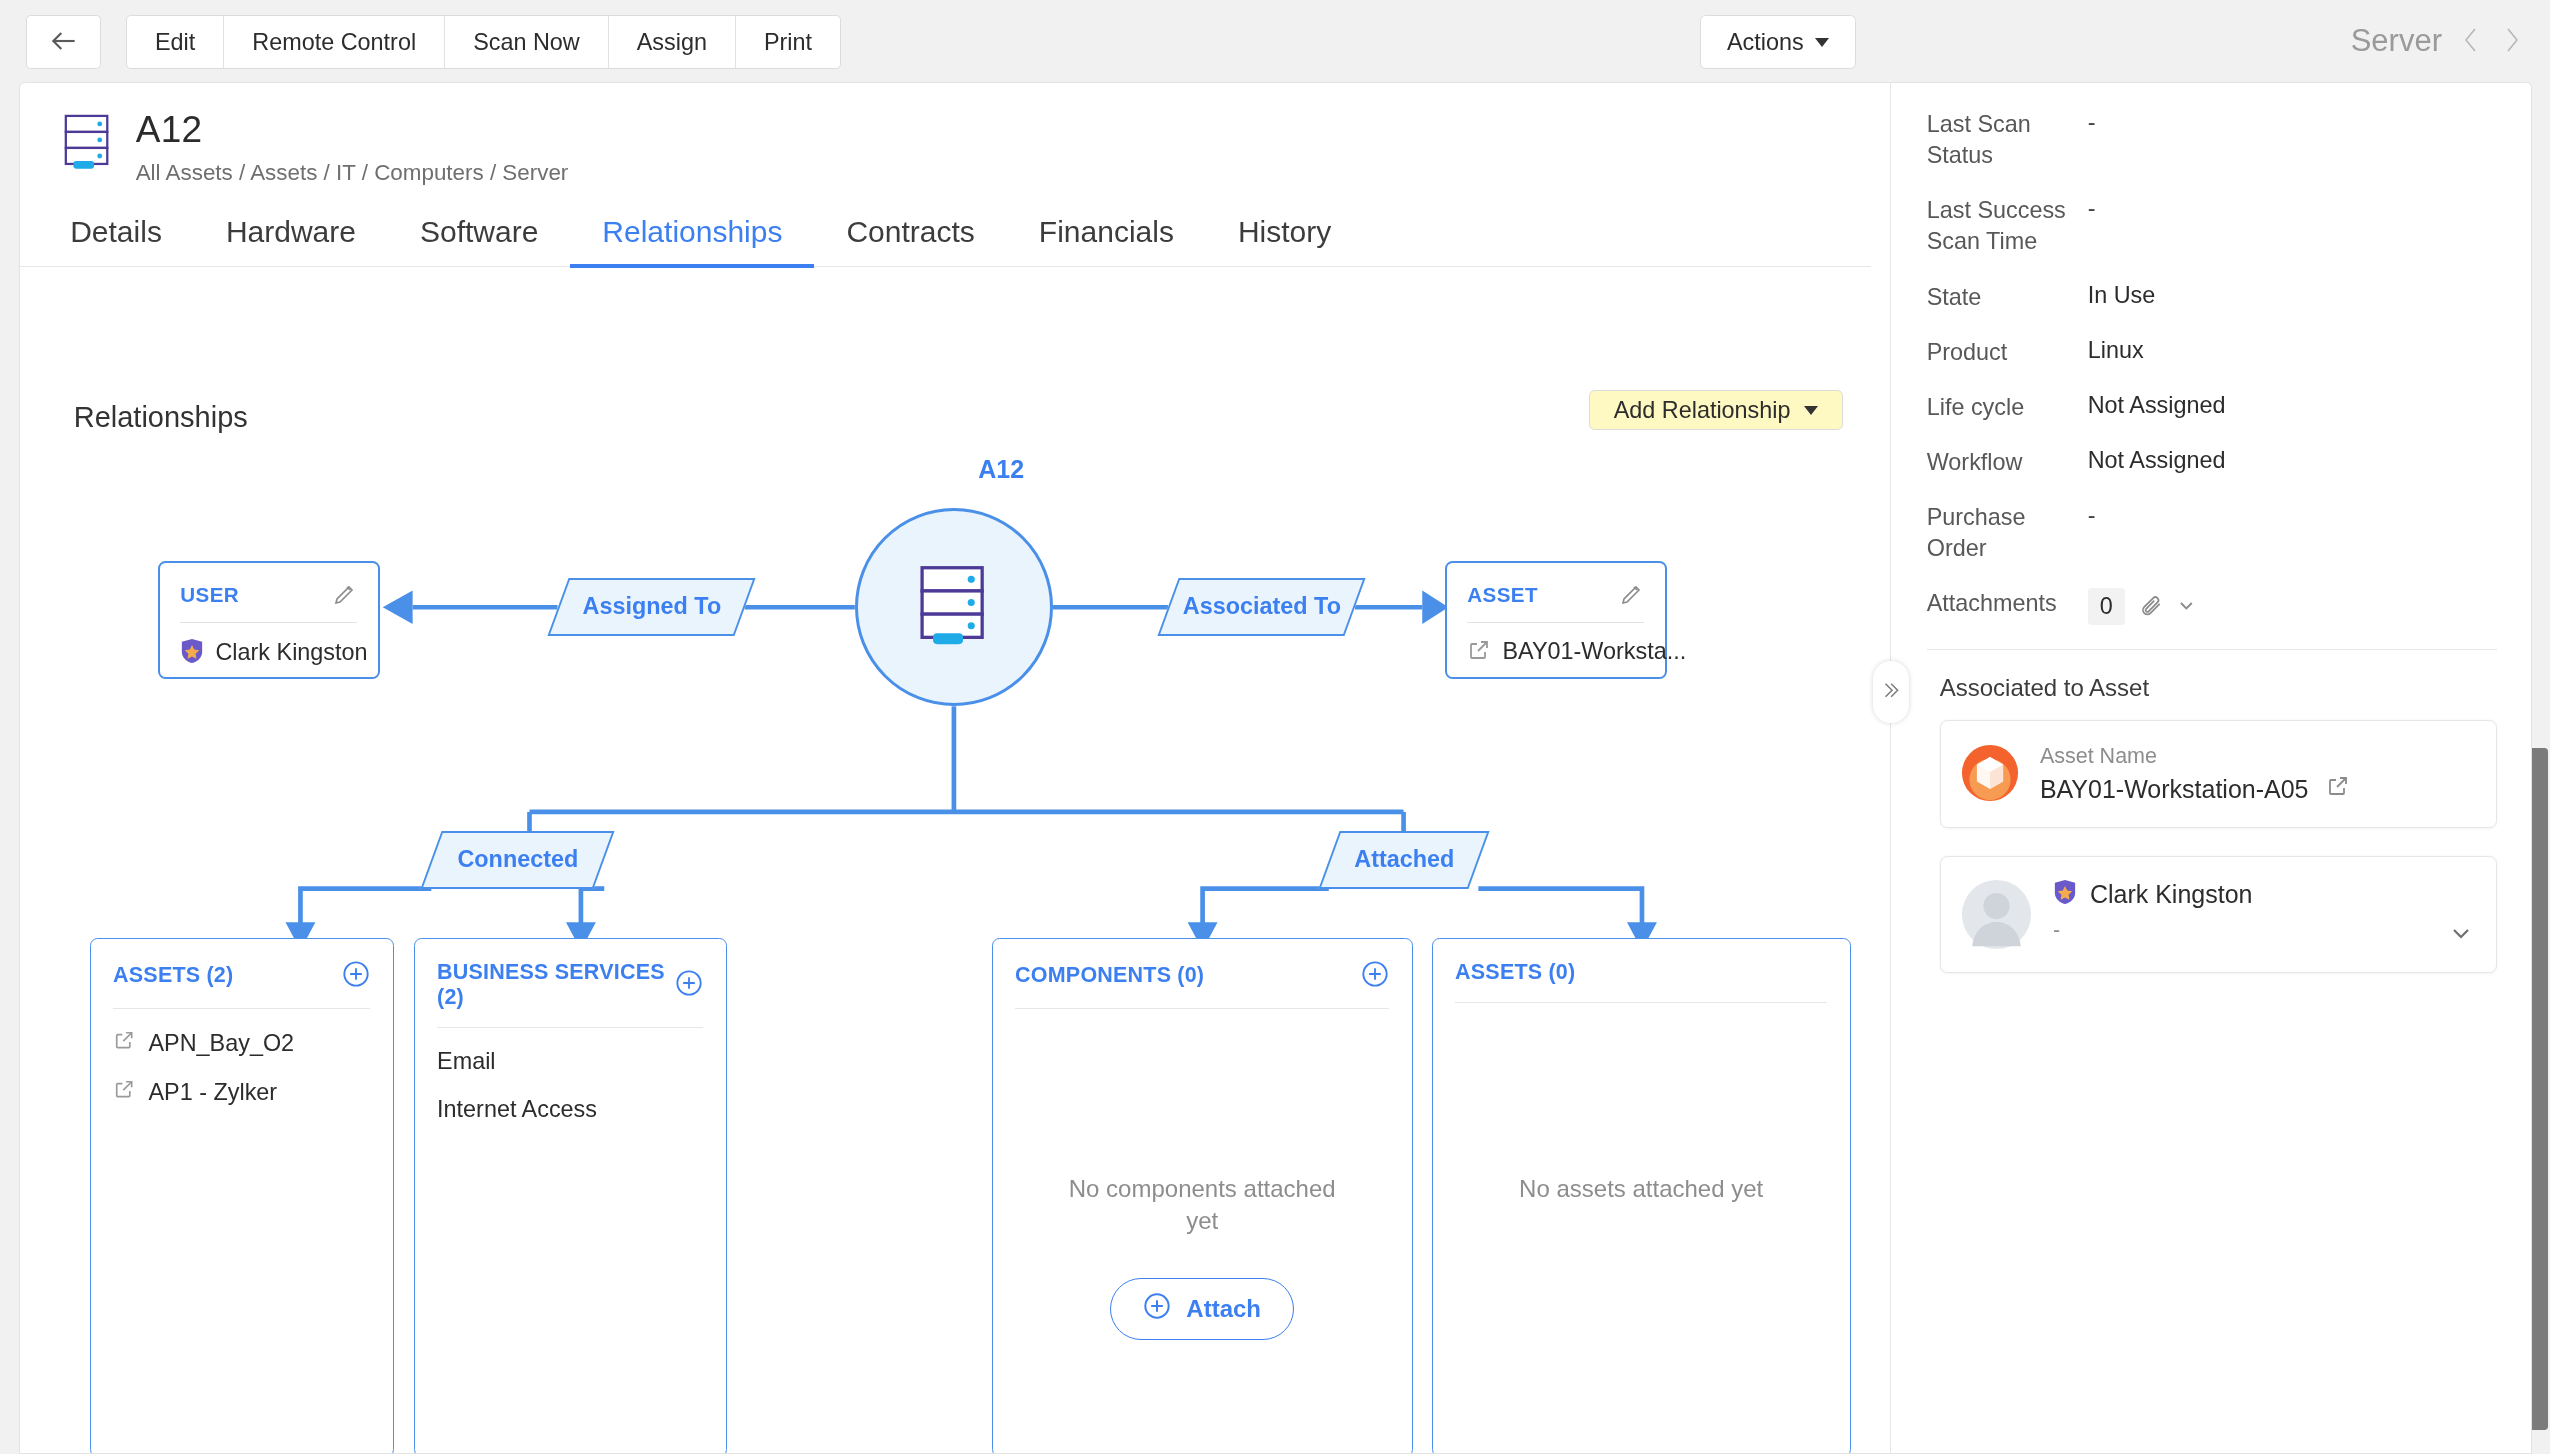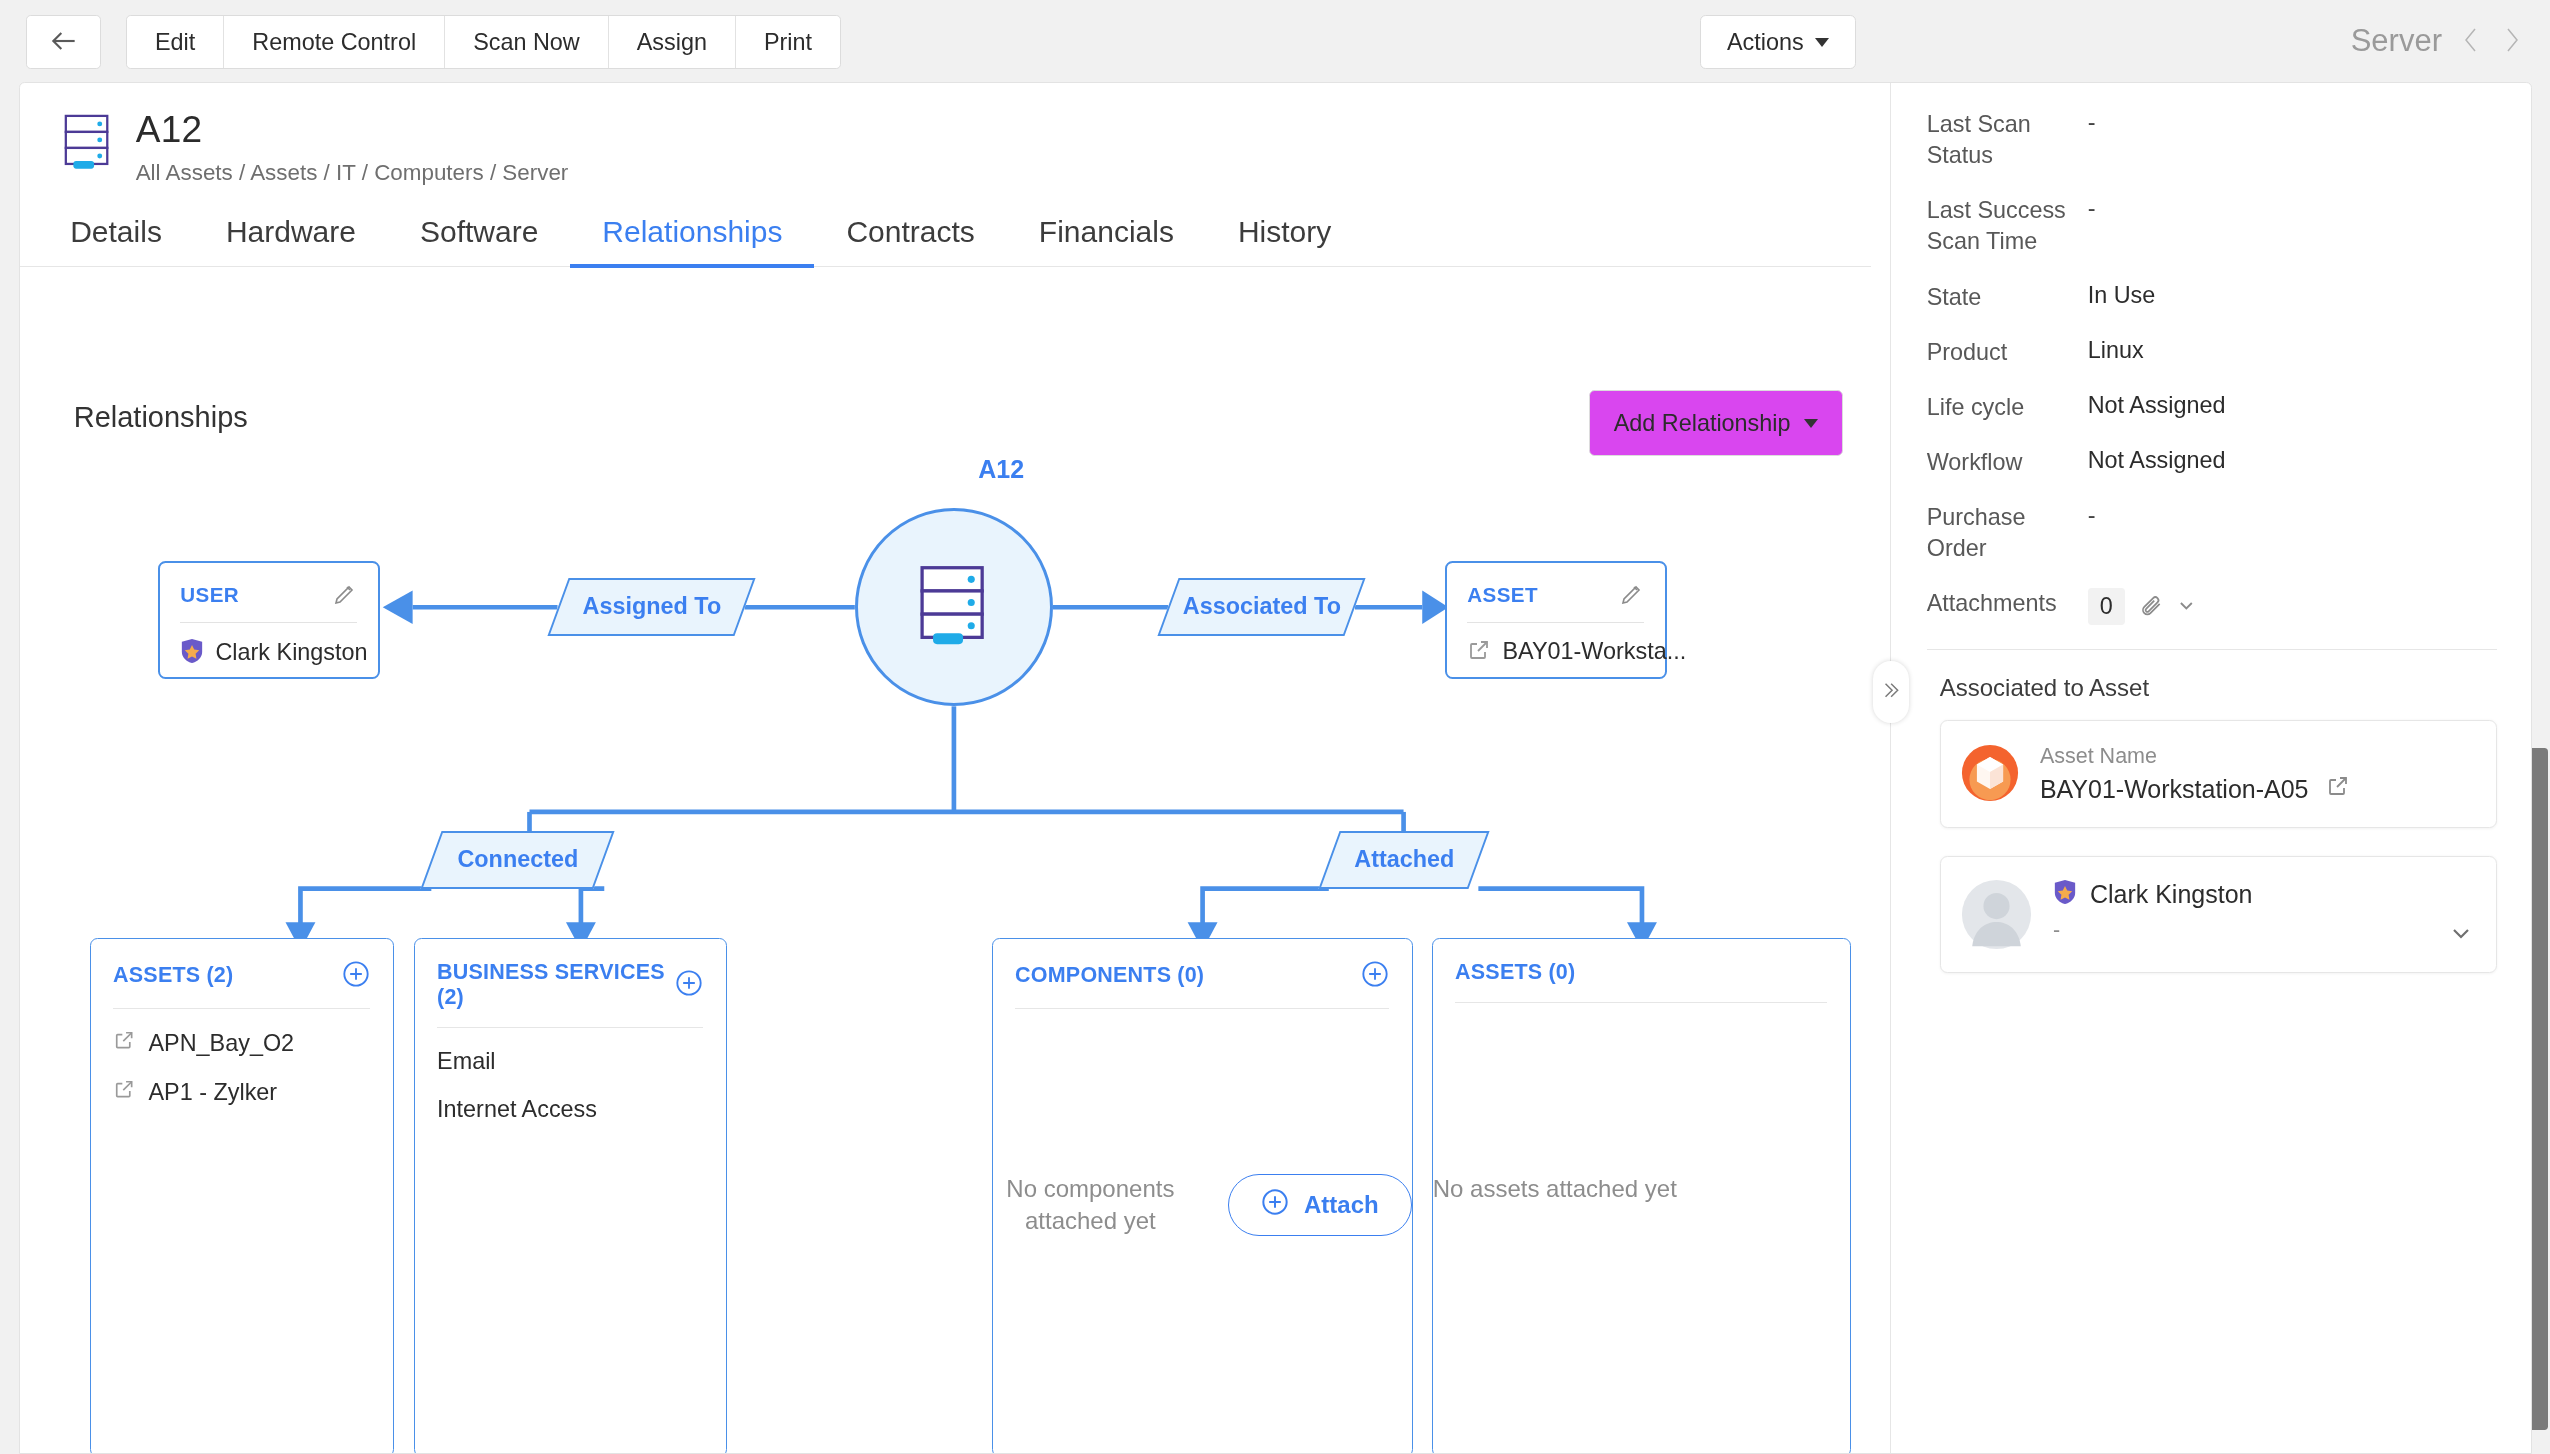--- a/index.html
+++ b/index.html
@@ -92,23 +92,23 @@
     content: ''; position: absolute; left: 0; right: 0; bottom: -1.9px;
     height: 3.7px; background: #3b7ff0;
   }
 
   
   .section-title {
     position: absolute; left: 54px; top: 318px;
     font-size: 29px; color: #333;
   }
   .add-rel-btn {
-    position: absolute; left: 1569px; top: 307px; height: 66px;
+    position: absolute; left: 1569px; top: 307px; height: 40px;
     padding: 0 24px; display: flex; align-items: center; gap: 13px;
-    background: #d946ef; border: 0.9px solid #dcdcdc; border-radius: 5.6px;
+    background: #fef9c3; border: 0.9px solid #dcdcdc; border-radius: 5.6px;
     font-size: 23.4px; color: #2c2c2c;
   }
 
   
   .diagram { position: absolute; left: 0; top: 355px; width: 1851px; height: 1019px; }
   .diagram svg.lines { position: absolute; left: 0; top: 0; }
 
   .node-label-top {
     position: absolute; left: 888px; top: 17px; width: 187px;
     text-align: center; font-size: 25px; font-weight: bold; color: #3b7ff0;
@@ -171,21 +171,21 @@
   .panel-head .ph-title {
     font-size: 21.5px; font-weight: bold; color: #3b7ff0; letter-spacing: 0.2px;
   }
   .panel-item {
     display: flex; align-items: center; gap: 13px;
     font-size: 23.4px; color: #2c2c2c; padding-top: 20.6px;
   }
   .panel-item.plain { padding-left: 0; }
   .empty-wrap {
     position: absolute; left: 0; right: 0; top: 234px;
-    display: flex; flex-direction: row; align-items: center; gap: 40px;
+    display: flex; flex-direction: column; align-items: center; gap: 40px;
   }
   .empty-text {
     font-size: 24px; color: #8d8d8d; text-align: center;
     line-height: 1.35; max-width: 271px;
   }
   .attach-btn {
     display: flex; align-items: center; gap: 15px;
     border: 1.9px solid #3b7ff0; border-radius: 32px;
     padding: 13px 32px; color: #3b7ff0; font-size: 24px; font-weight: bold;
   }

